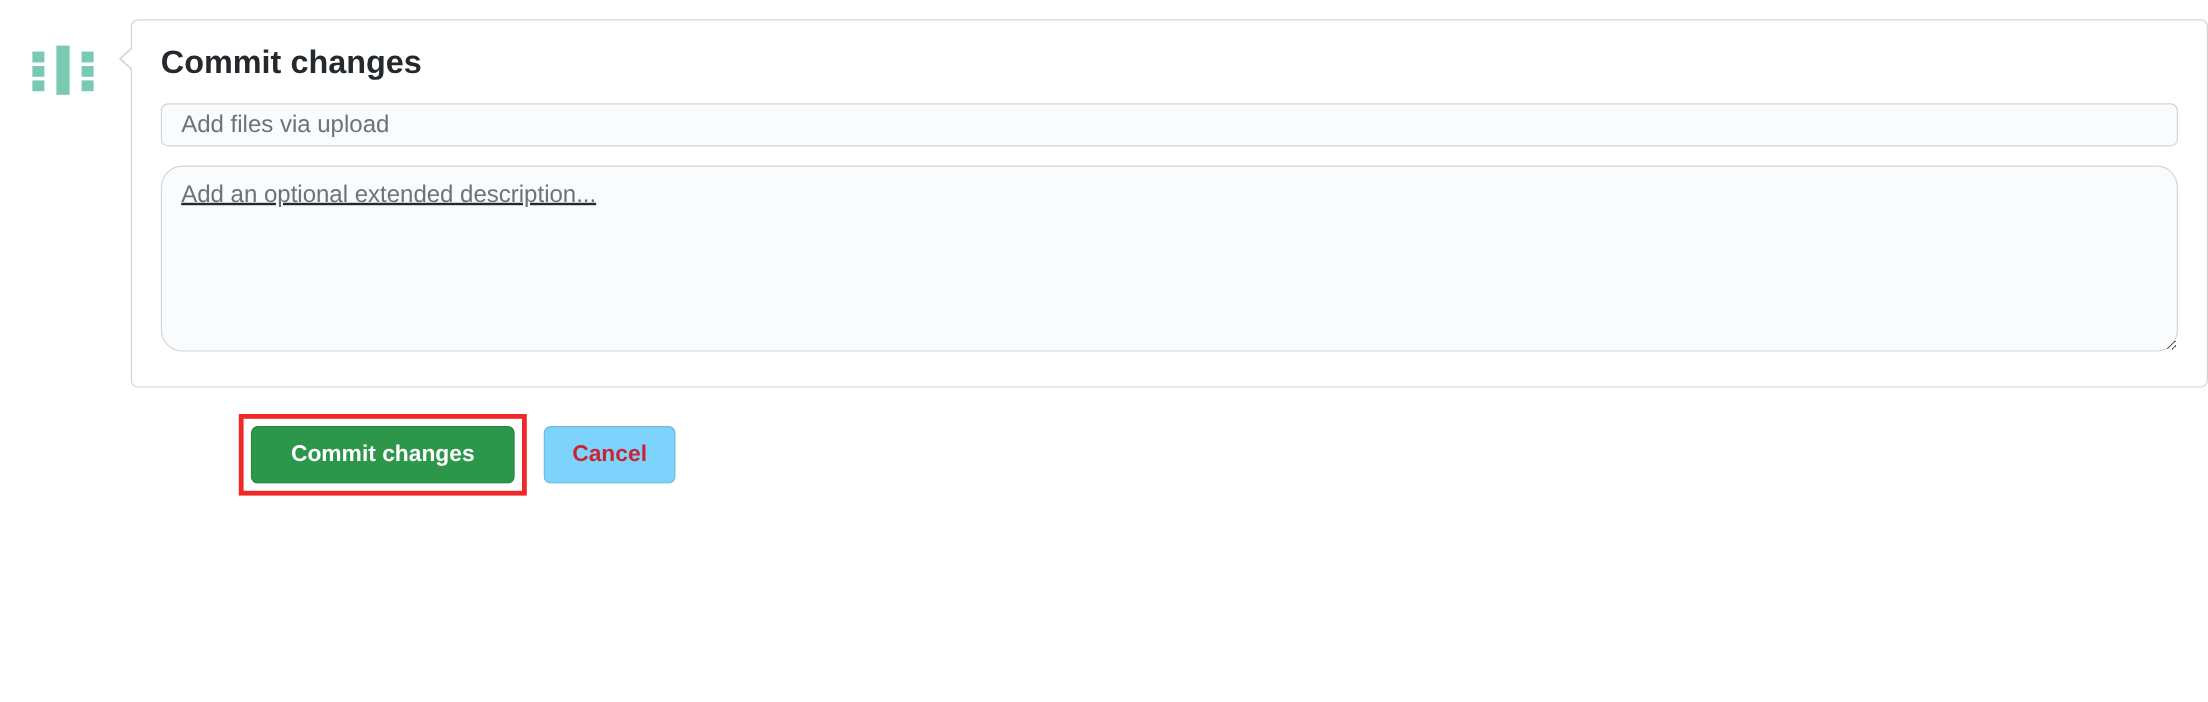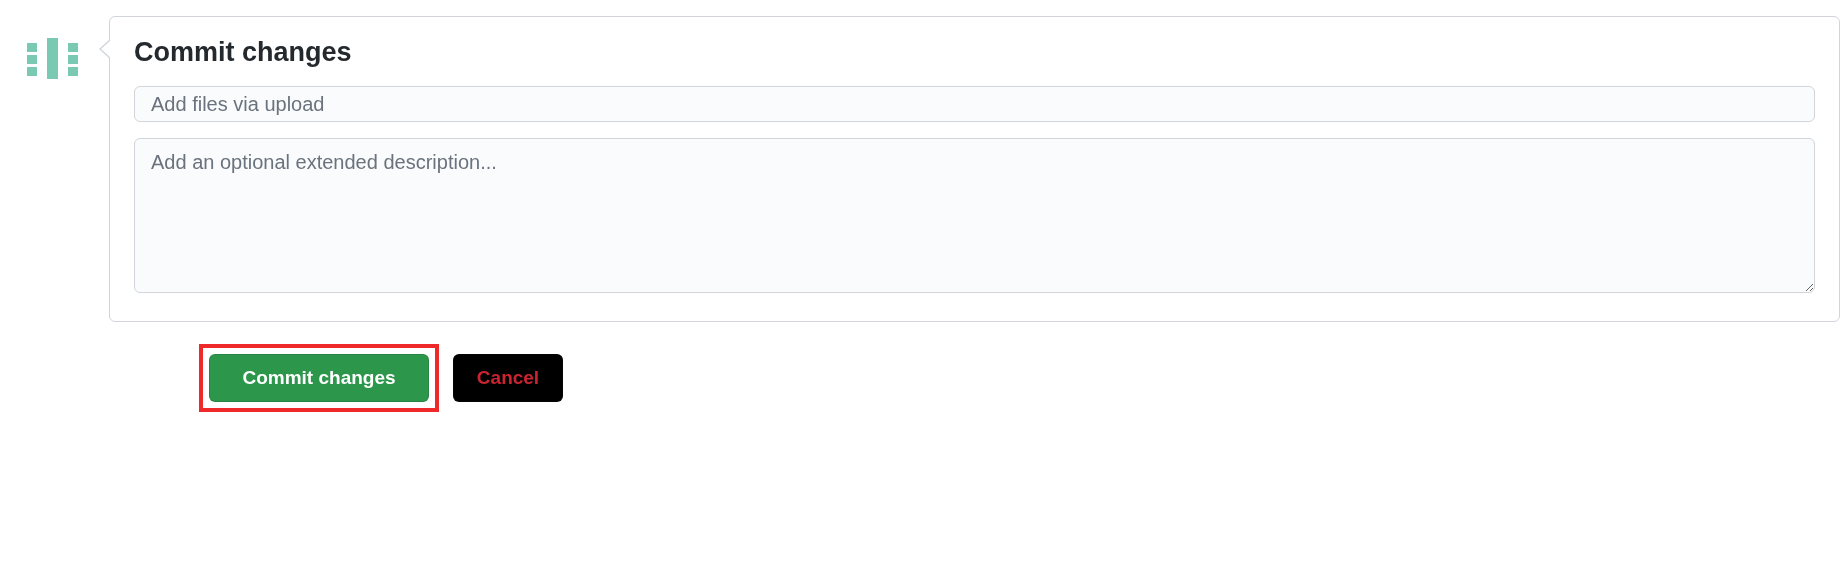--- a/index.html
+++ b/index.html
@@ -91,23 +91,24 @@
       color: #6a737d;
     }
     .description-textarea {
       width: 100%;
       height: 155px;
       padding: 12px 16px;
       font-size: 20px;
       font-family: inherit;
       background: #fafbfc;
       border: 1px solid #d1d5da;
-      border-radius: 6px;
+      border-radius: 18px;
       color: #24292e;
       resize: vertical;
+      text-decoration: underline;
     }
     .description-textarea::placeholder {
       color: #6a737d;
     }
     .button-row {
       display: flex;
       align-items: center;
       margin-top: 22px;
       margin-left: 90px;
     }
@@ -129,21 +130,21 @@
       border: 1px solid rgba(27,31,35,0.15);
       white-space: nowrap;
     }
     .btn-primary {
       background: #2c974b;
       color: #ffffff;
       border-color: rgba(27,31,35,0.15);
       min-width: 220px;
     }
     .btn-danger-outline {
-      background: #000000;
+      background: #7dd3fc;
       color: #cb2431;
       margin-left: 14px;
       min-width: 110px;
     }
   </style>
 </head>
 <body>
 
 <div class="container">
 

